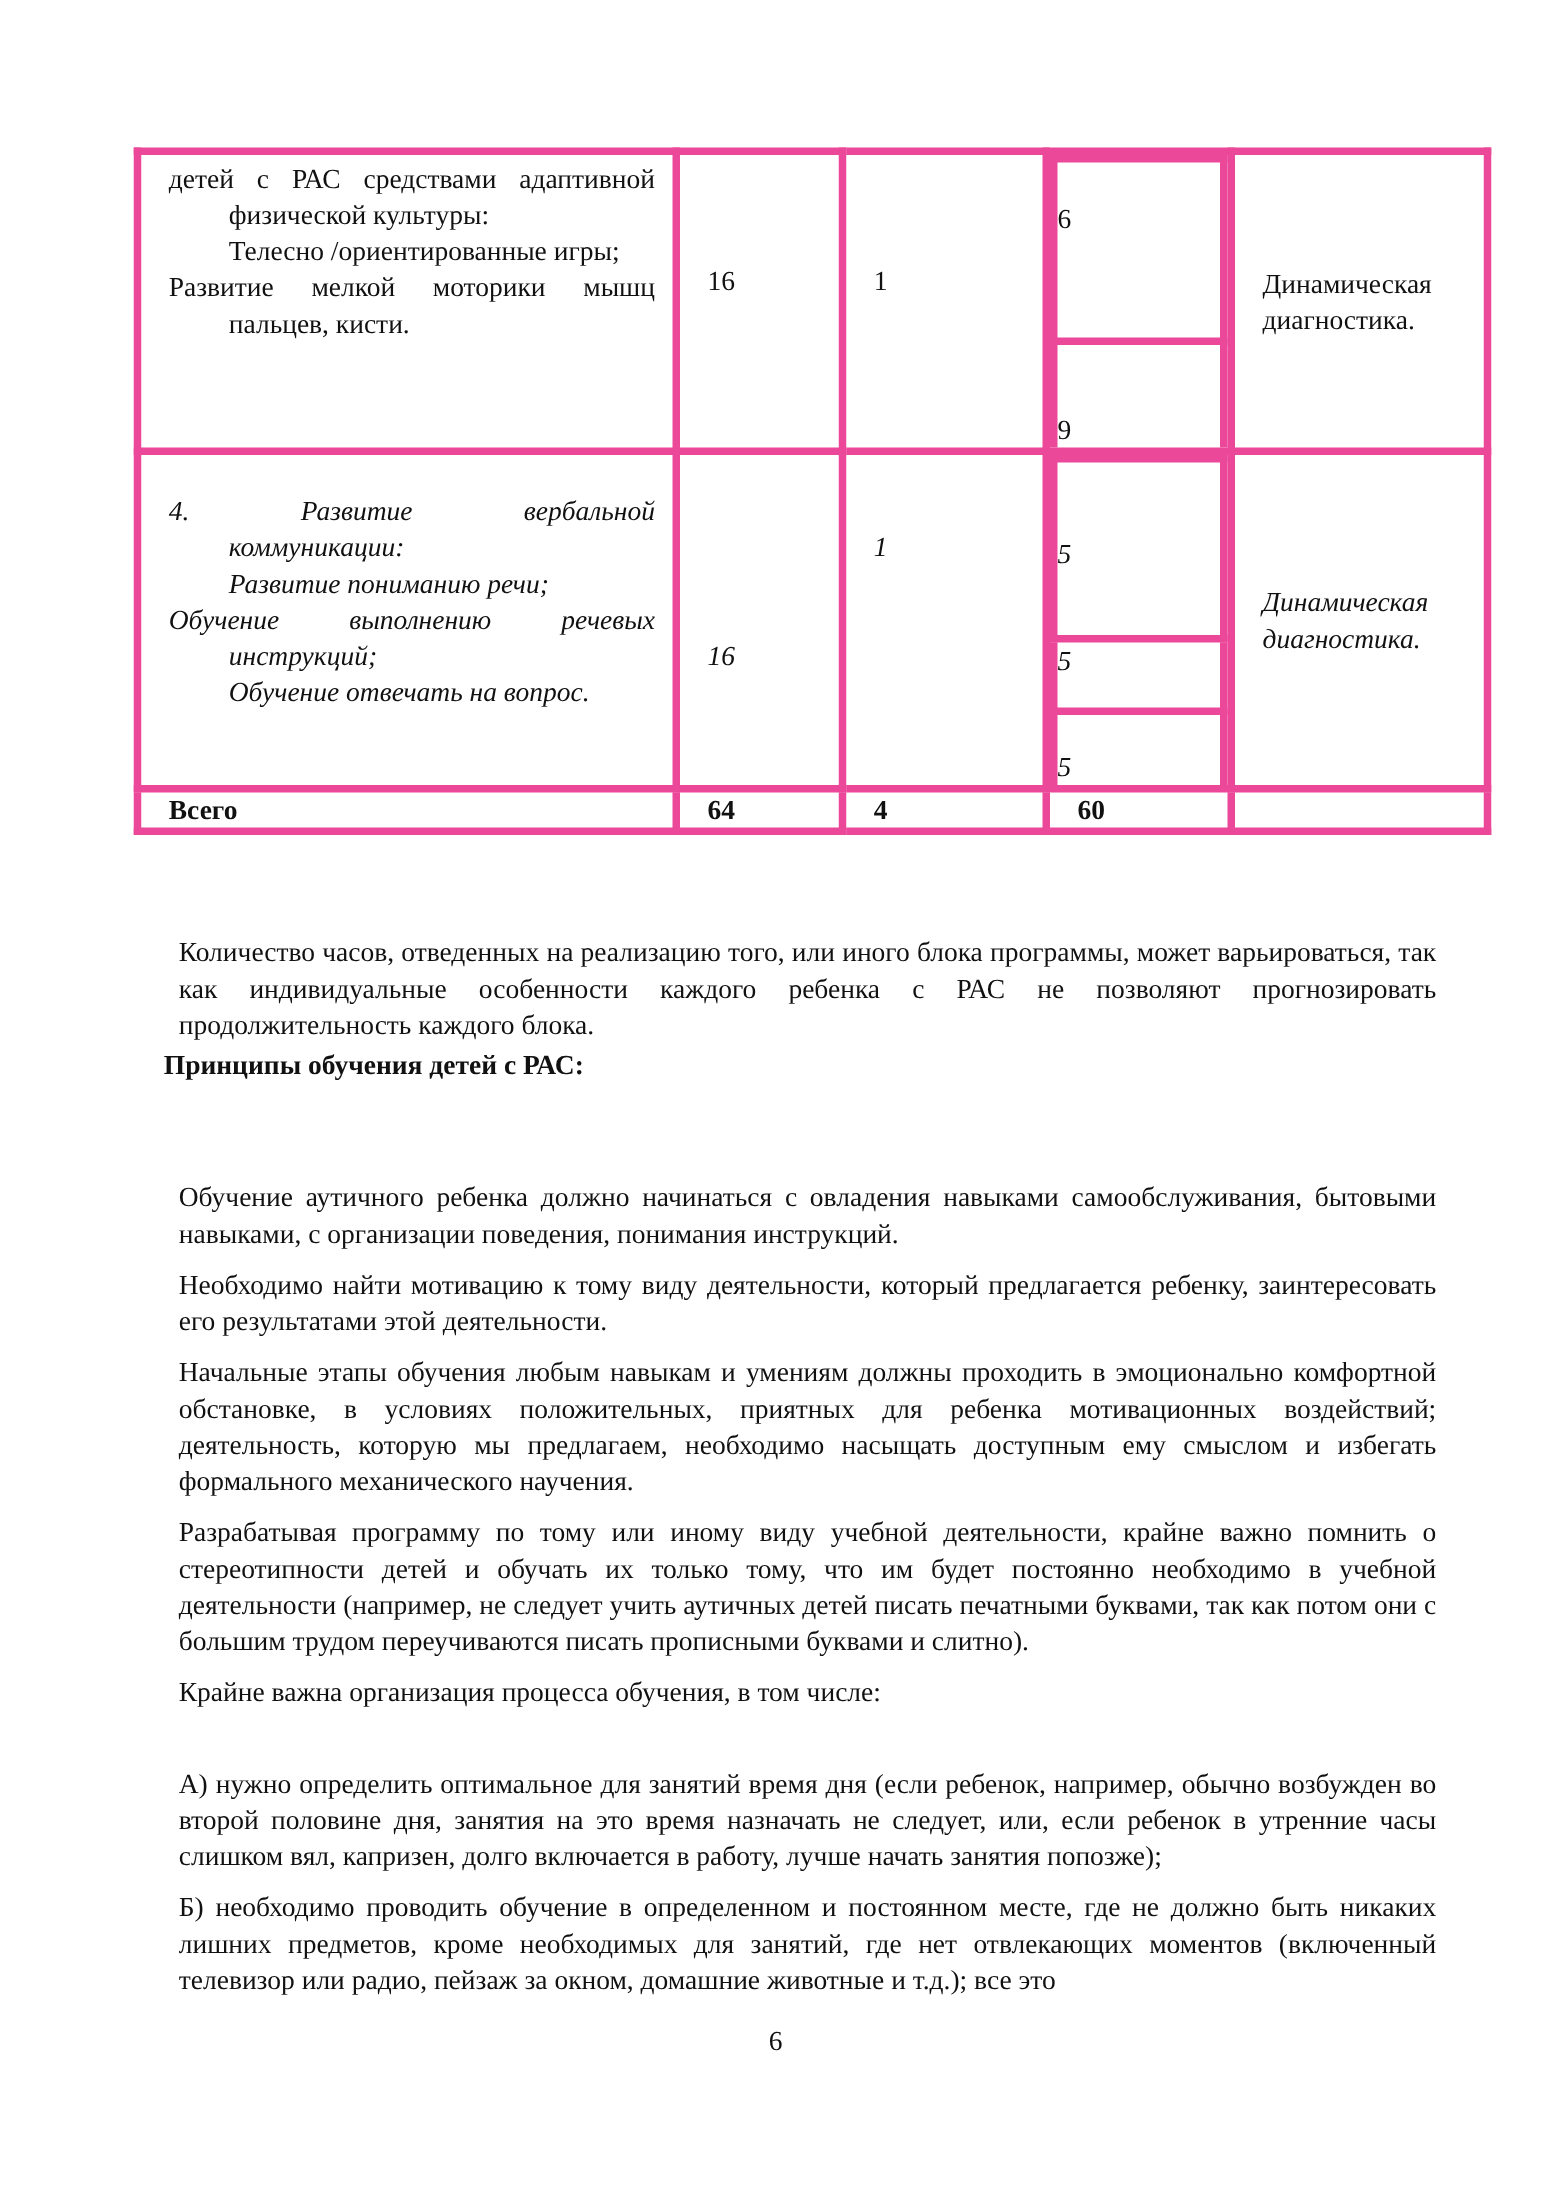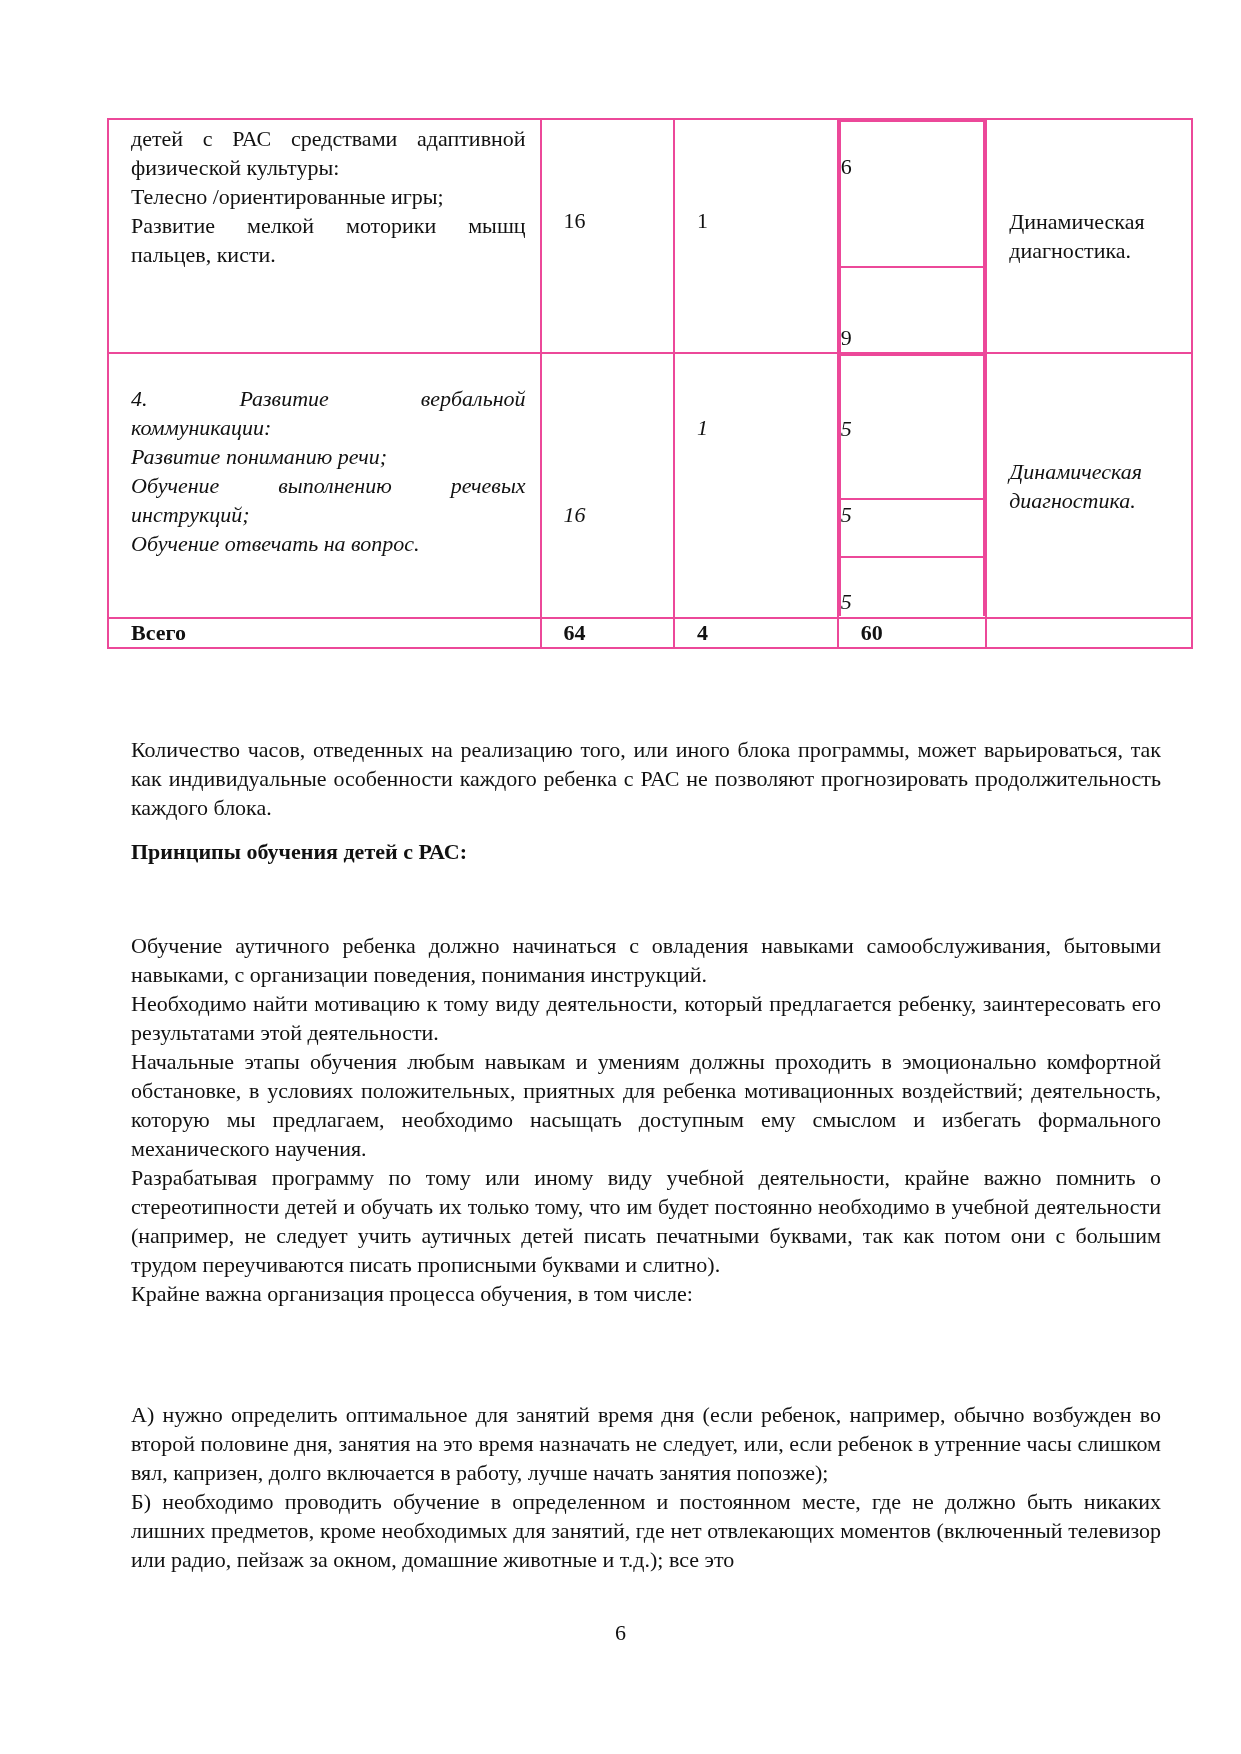--- a/index.html
+++ b/index.html
@@ -1,34 +1,34 @@
 <!DOCTYPE html>
 <html><head>
 <meta charset="utf-8">
 <style>
   html, body { margin: 0; padding: 0; background: #ffffff; }
   body { width: 1241px; height: 1754px; position: relative; overflow: hidden;
          font-family: "Liberation Serif", "DejaVu Serif", serif; color: #111; }
   .page { position: absolute; left: 0; top: 0; width: 1241px; height: 1754px; }
   table.plan { position: absolute; left: 107px; top: 118px; width: 1086px;
                border-collapse: collapse; font-size: 22px; line-height: 29px; }
-  table.plan td { border: 2px solid #ec4899; vertical-align: top; padding: 0; }
+  table.plan td { border: 6px solid #ec4899; vertical-align: top; padding: 0; }
   .c1 { width: 431px; } .c2 { width: 133px; } .c3 { width: 163px; }
   .c4 { width: 148px; } .c5 { width: 205px; }
   .topic { padding: 4px 14px 0 22px !important; text-align: justify; }
   .topic p { margin: 0; text-align: justify; text-align-last: justify; }
-  .topic p.last { text-align-last: left; }
+  .topic p.last { text-align-last: left; margin-left: 48px; }
   .num { padding-left: 22px !important; }
   .sub { border-collapse: collapse; width: 100%; height: 100%; }
   .sub td { border: none; border-bottom: 2px solid #111; padding-left: 22px; }
   .sub tr:last-child td { border-bottom: none; }
   .diag { padding-left: 22px !important; vertical-align: middle !important; }
   .total td { font-weight: bold; height: 28px; line-height: 28px; }
   .text { position: absolute; left: 131px; width: 1030px; font-size: 22px; line-height: 29px; }
-  .text p { margin: 0; text-align: justify; font-family: Liberation Serif, serif; }
+  .text p { margin: 12px; text-align: justify; font-family: Liberation Serif, serif; }
   .heading { font-weight: bold; }
   .page-num { position: absolute; top: 1620px; left: 0; width: 1241px; text-align: center; font-size: 22px; }
 </style>
 </head>
 <body>
 
 <div class="page">
 
   <table class="plan">
     <colgroup>

